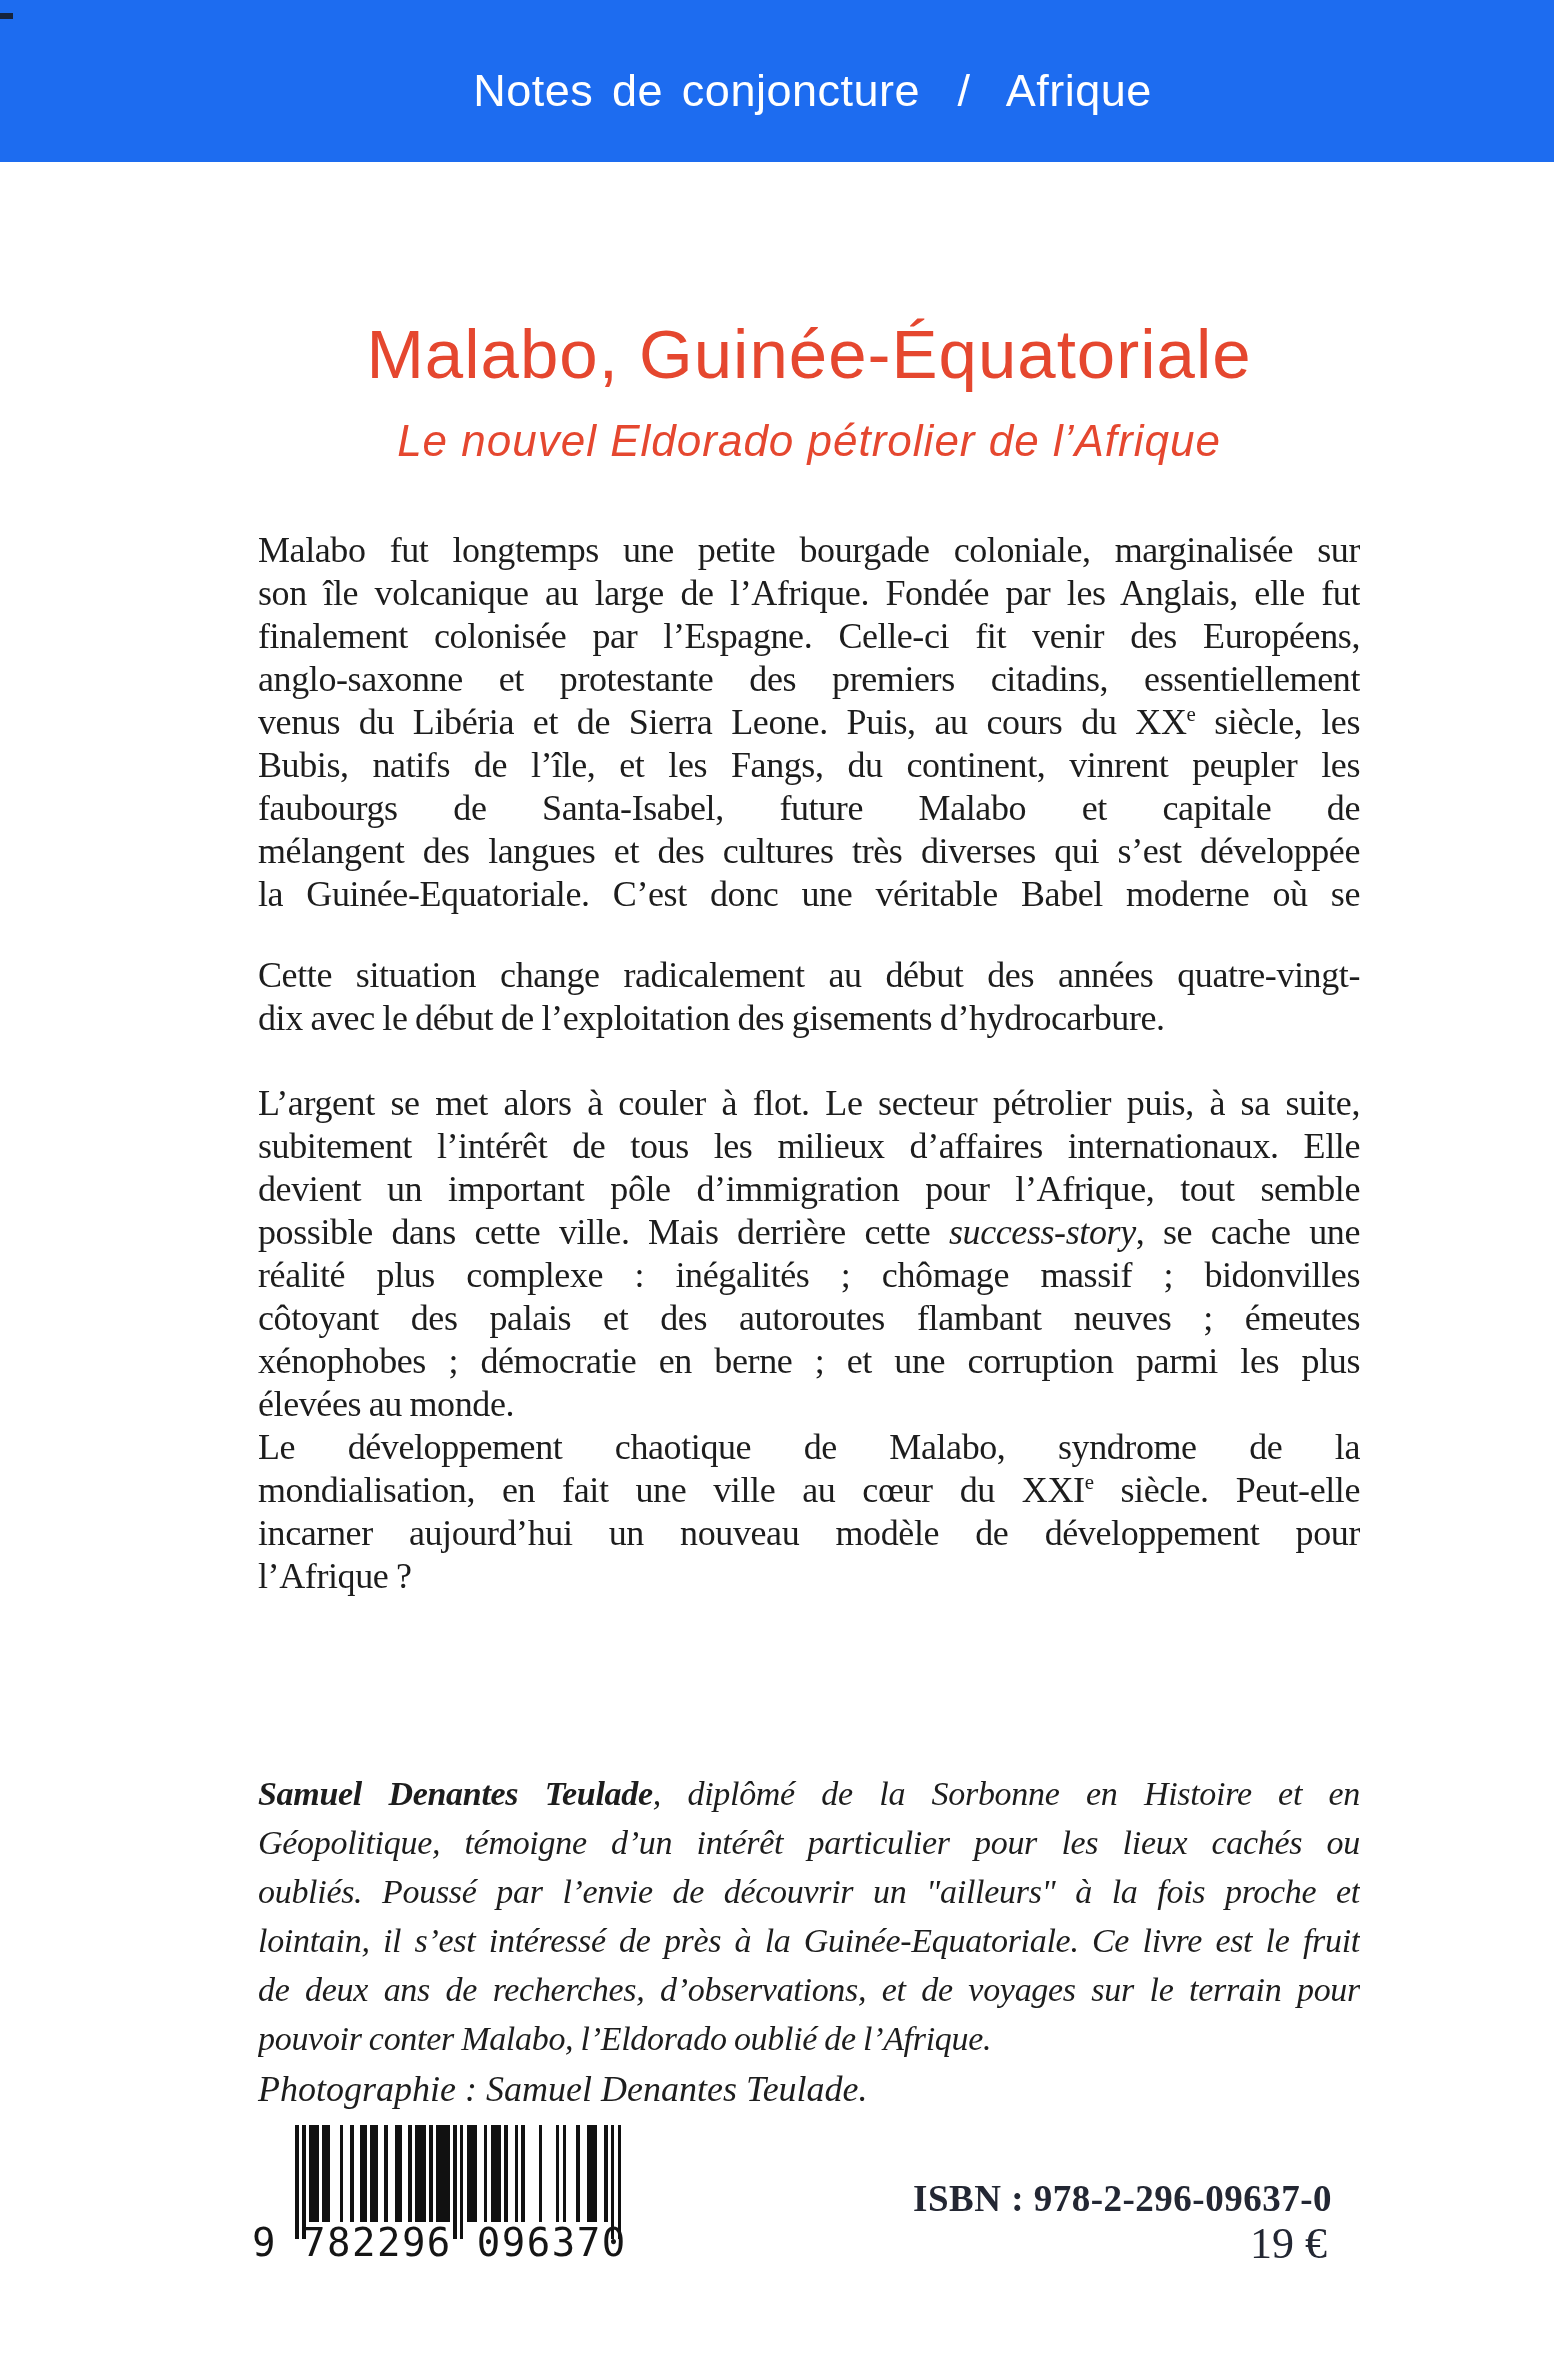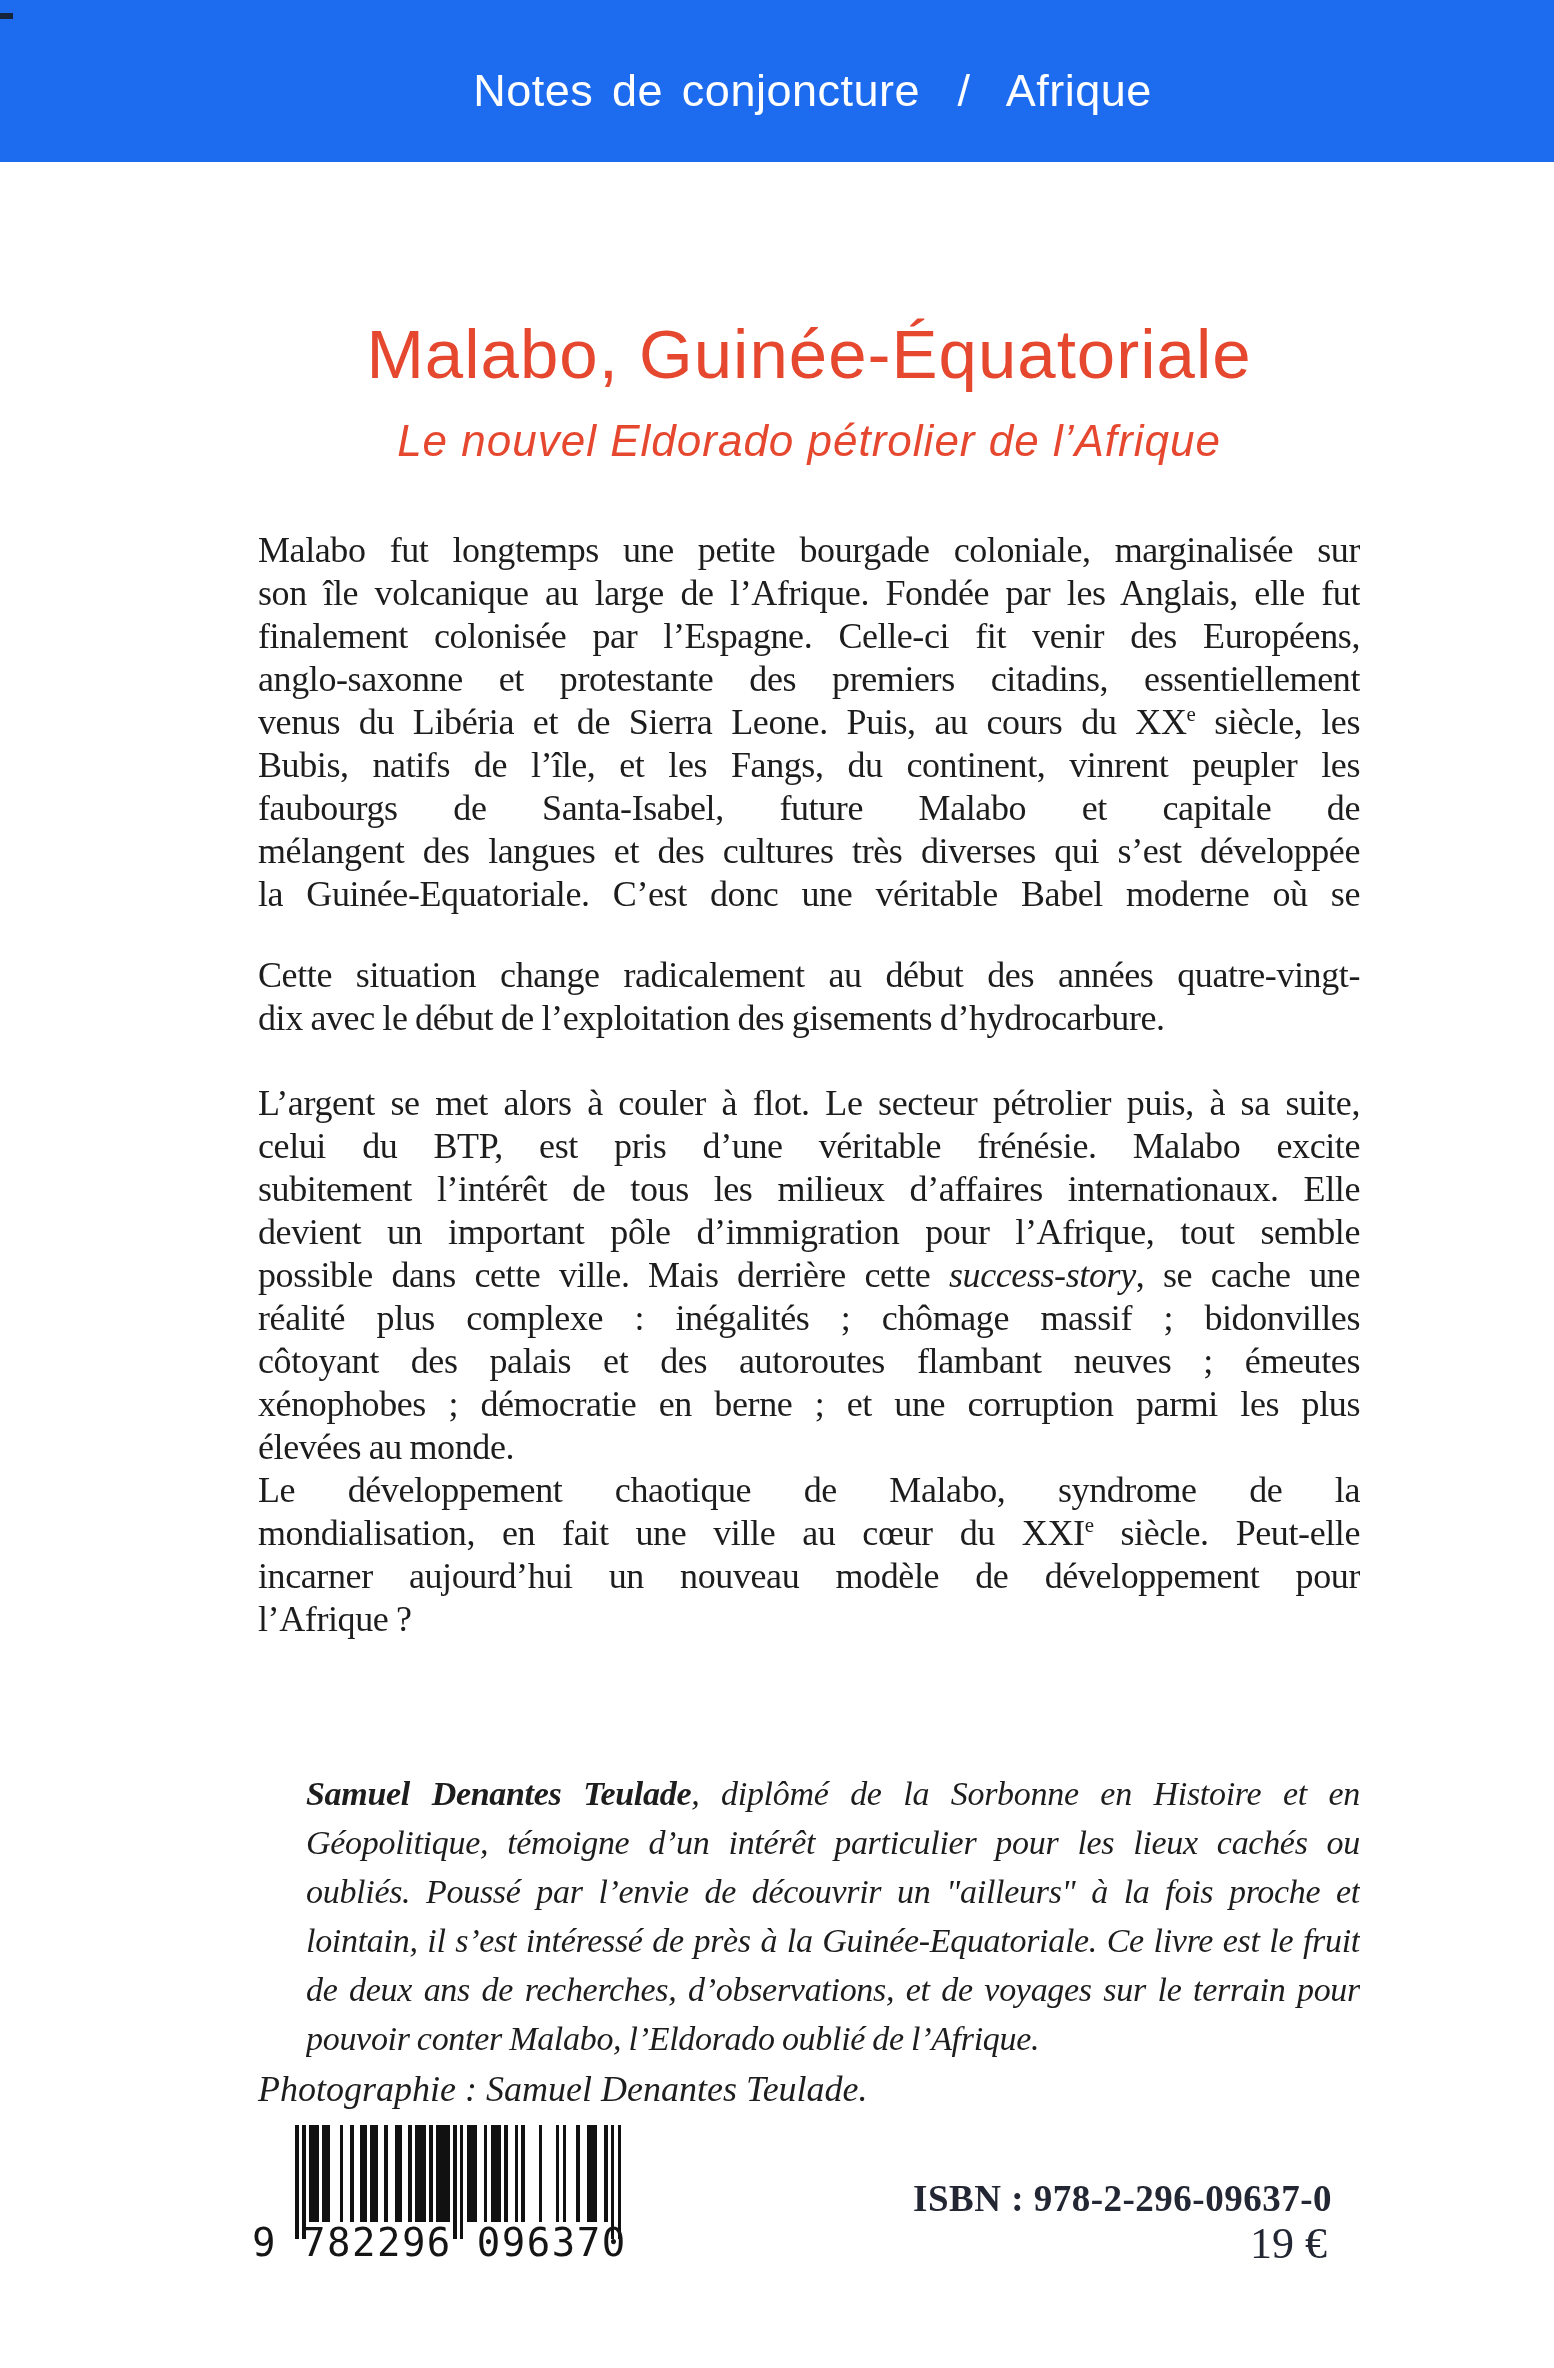--- a/index.html
+++ b/index.html
@@ -32,21 +32,21 @@
   .line.last{text-align-last:left;}
   sup{font-size:.58em;vertical-align:super;line-height:0;}
   .em-inline{font-style:italic;}
   #p1{margin-bottom:38px;}
   #p2{margin-bottom:42px;}
   #p3{margin-bottom:0;}
 
   
   .bio{position:absolute;left:258px;top:1769px;width:1102px;font-style:italic;
        font-size:34px;letter-spacing:-0.3px;word-spacing:-1px;}
-  .bio .line{height:49px;line-height:49px;margin-left:48px;}
+  .bio .line{height:49px;line-height:49px;}
   .bio-name{font-weight:bold;}
 
   .photo-credit{position:absolute;left:258px;top:2067px;width:1102px;font-style:italic;
                 font-size:36px;line-height:45px;text-align:left;}
 
   
   .barcode{position:absolute;left:295px;top:2125px;width:326px;height:114px;}
   .barcode svg{display:block;}
   .barcode-digits{position:absolute;left:-43px;top:95px;width:408px;
                   font-family:"DejaVu Sans Mono",monospace;font-size:39px;color:#151515;
@@ -81,21 +81,20 @@
       <div class="line">faubourgs de Santa-Isabel, future Malabo et capitale de</div>
       <div class="line">mélangent des langues et des cultures très diverses qui s’est développée</div>
       <div class="line">la Guinée-Equatoriale. C’est donc une véritable Babel moderne où se</div>
     </div>
     <div id="p2">
       <div class="line">Cette situation change radicalement au début des années quatre-vingt-</div>
       <div class="line last">dix avec le début de l’exploitation des gisements d’hydrocarbure.</div>
     </div>
     <div id="p3">
       <div class="line">L’argent se met alors à couler à flot. Le secteur pétrolier puis, à sa suite,</div>
-      <div class="line">celui du BTP, est pris d’une véritable frénésie. Malabo excite</div>
       <div class="line">subitement l’intérêt de tous les milieux d’affaires internationaux. Elle</div>
       <div class="line">devient un important pôle d’immigration pour l’Afrique, tout semble</div>
       <div class="line"><span>possible dans cette ville. Mais derrière cette </span><span class="em-inline">success-story</span><span>, se cache une</span></div>
       <div class="line">réalité plus complexe : inégalités ; chômage massif ; bidonvilles</div>
       <div class="line">côtoyant des palais et des autoroutes flambant neuves ; émeutes</div>
       <div class="line">xénophobes ; démocratie en berne ; et une corruption parmi les plus</div>
       <div class="line last">élevées au monde.</div>
     </div>
     <div id="p4">
       <div class="line">Le développement chaotique de Malabo, syndrome de la</div>

